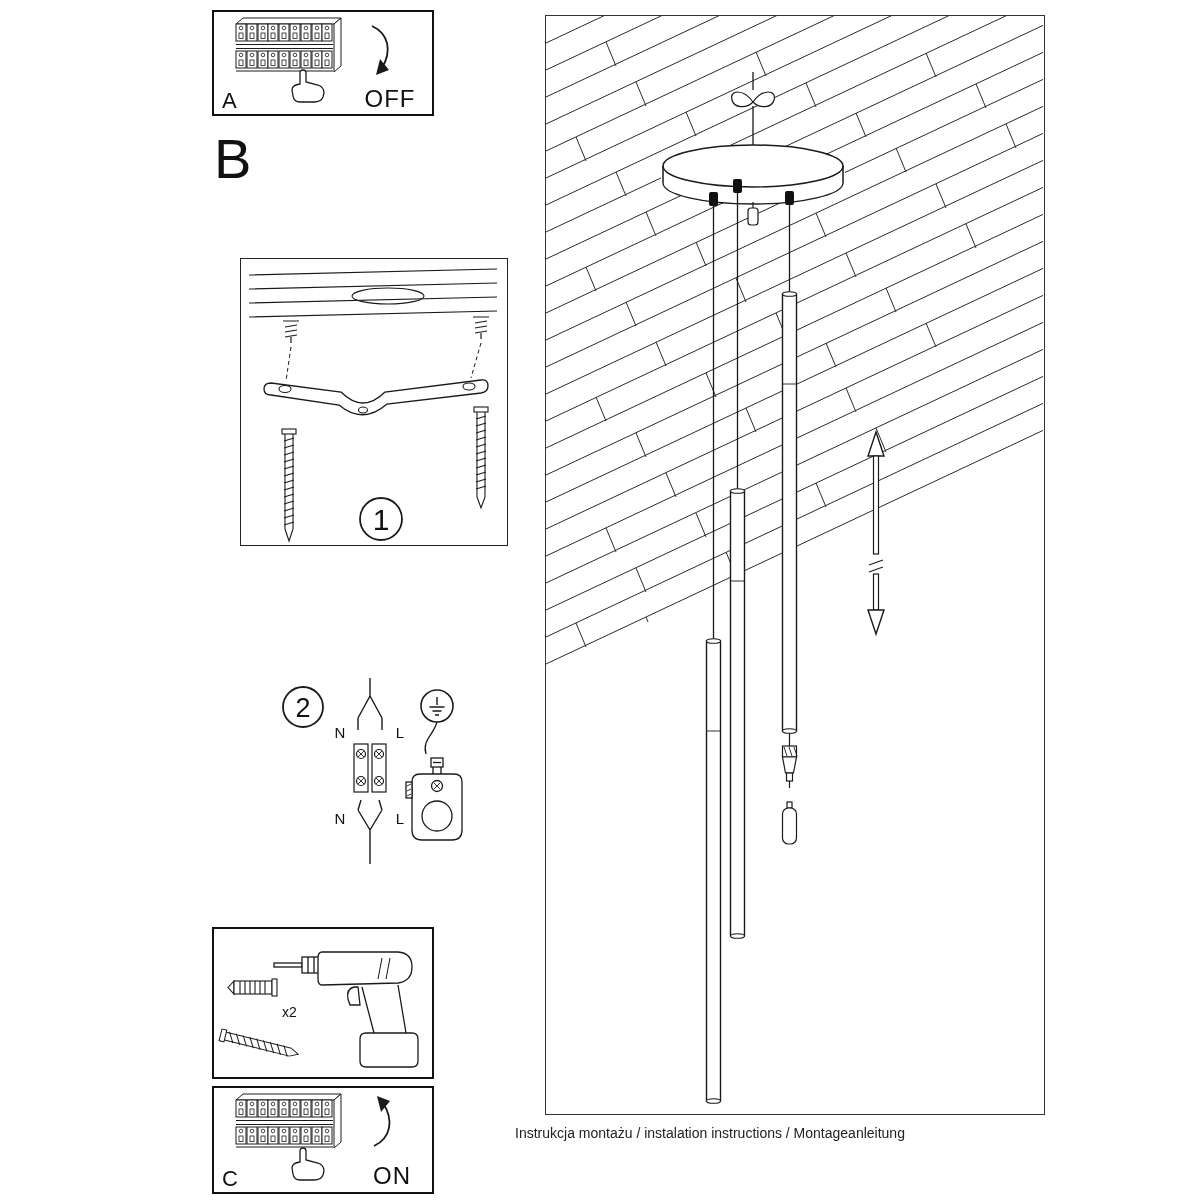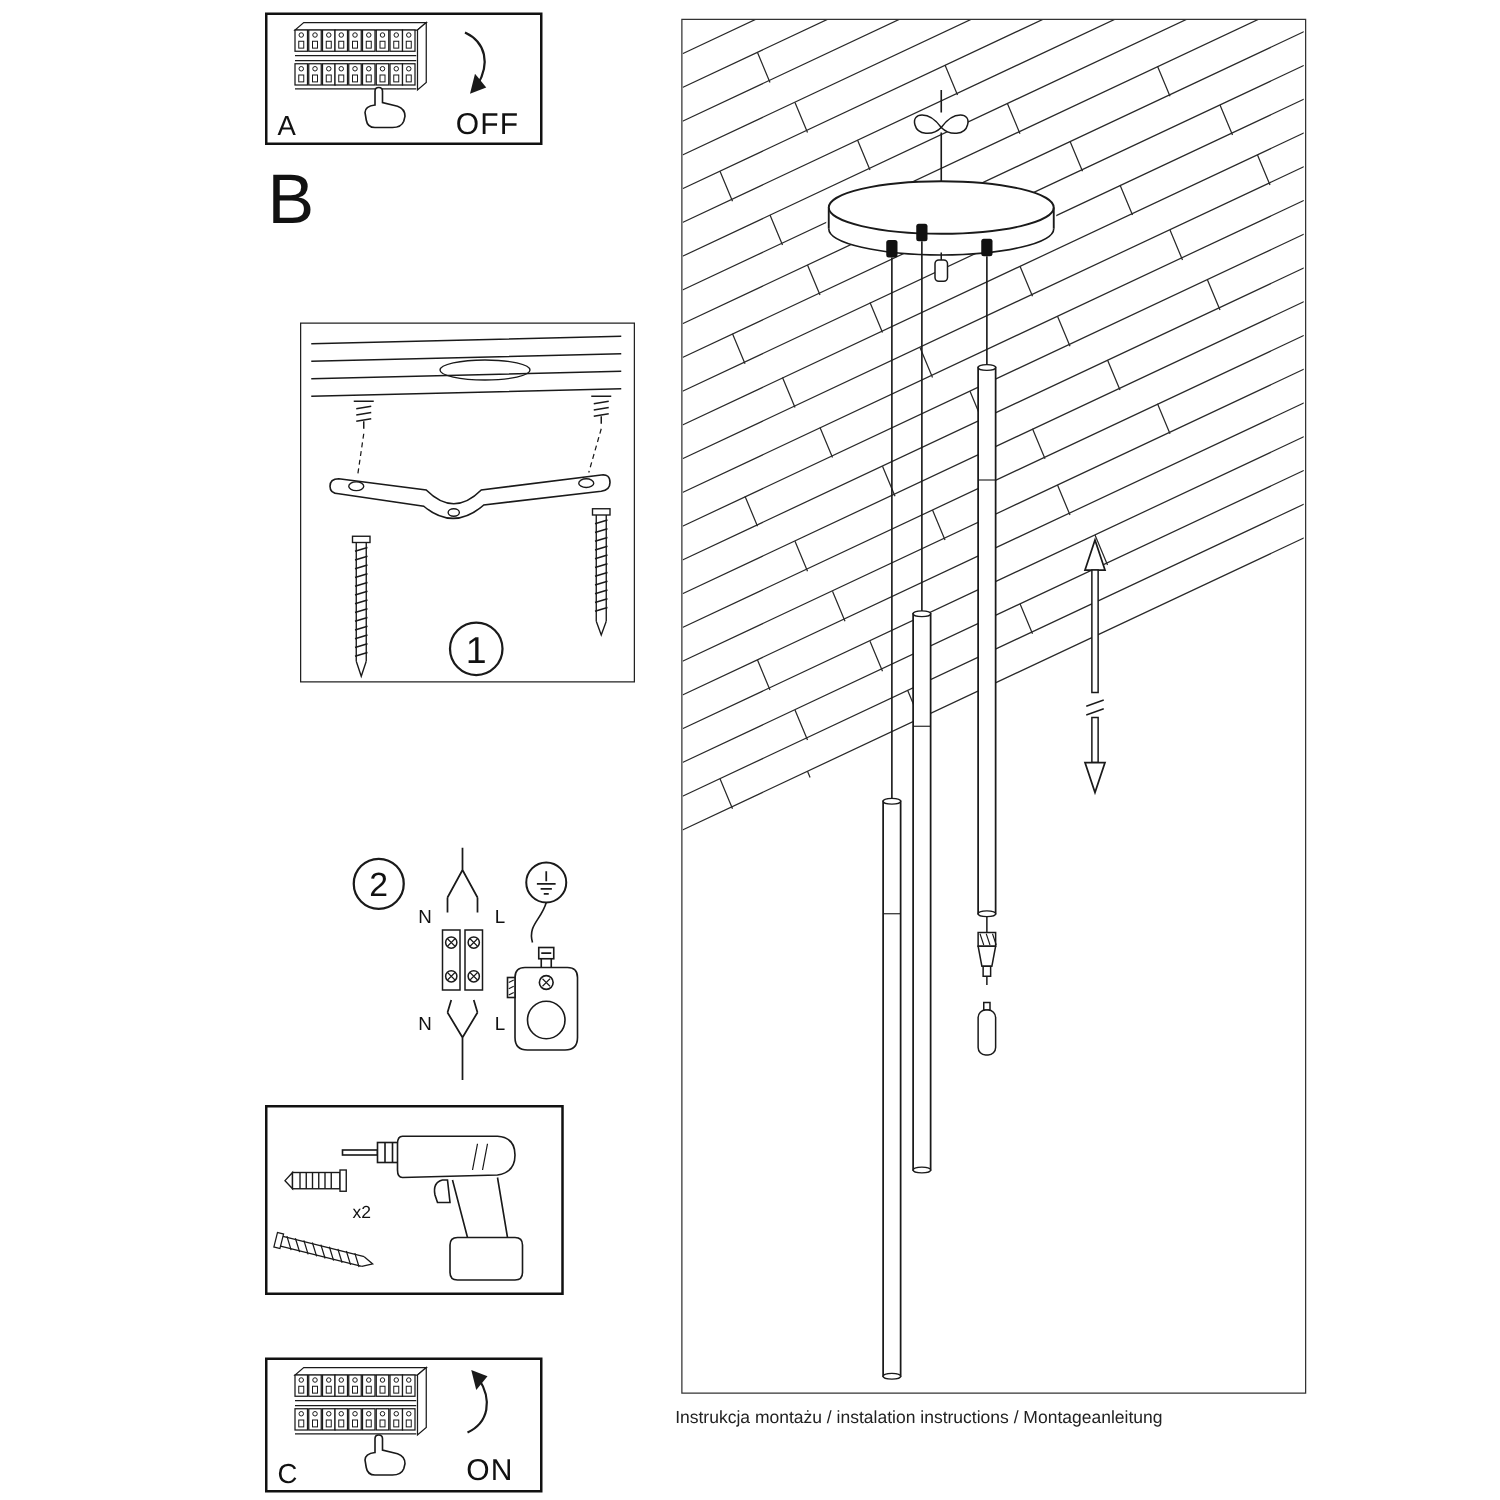--- a/index.html
+++ b/index.html
@@ -5,21 +5,21 @@
   html,body{margin:0;padding:0;background:#fff;}
   .page{position:relative;width:1200px;height:1200px;background:#fff;
         font-family:"Liberation Sans",sans-serif;color:#1a1a1a;outline:1px solid #ccc;overflow:hidden;}
   .abs{position:absolute;}
   .box{border:2px solid #111;background:#fff;box-sizing:border-box;}
   .thinbox{border:1.5px solid #222;background:#fff;box-sizing:border-box;}
   .mainbox{border:1.2px solid #333;background:#fff;box-sizing:border-box;}
   svg{display:block;}
   svg text{font-family:"Liberation Sans",sans-serif;fill:#111;}
   .big-letter{font-size:56px;font-weight:400;color:#111;}
-  .footer{font-size:14px;line-height:22px;text-align:right;color:#222;}
+  .footer{font-size:14px;line-height:22px;text-align:center;color:#222;}
   .lbl-step{font-size:22px;}
   .lbl-action{font-size:24px;letter-spacing:1px;}
   .lbl-num1{font-size:30px;}
   .lbl-num2{font-size:27px;}
   .lbl-wire{font-size:15px;}
   .lbl-qty{font-size:14px;}
 </style>
 </head>
 <body>
 
@@ -152,21 +152,21 @@
         <path d="M150,96 h34 q8,0 8,8 v48 q0,10 -10,10 h-30 q-10,0 -10,-10 v-48 q0,-8 8,-8 z"></path>
         <rect x="136" y="104" width="6" height="16"></rect>
         <path d="M137,108 L141,106 M137,113 L141,111 M137,118 L141,116" stroke-width="0.9"></path>
         <circle cx="167" cy="108" r="5.5"></circle>
         <path d="M164,105 L170,111 M170,105 L164,111" stroke-width="0.9"></path>
         <circle cx="167" cy="138" r="15"></circle>
       </g>
     </svg>
   </div>
 
-  <div class="abs box" style="left:212px;top:884px;width:239px;height:152px;">
+  <div class="abs box" style="left:212px;top:927px;width:222px;height:152px;">
     <svg width="218" height="148" viewBox="0 0 218 148">
       <g stroke="#1a1a1a" stroke-width="1.1" fill="#fff">
         <path d="M20,52 L14,58.5 L20,65 Z"></path>
         <rect x="20" y="52" width="38" height="13"></rect>
         <path d="M26,52 L26,65 M31,52 L31,65 M36,52 L36,65 M41,52 L41,65 M46,52 L46,65 M51,52 L51,65"></path>
         <rect x="58" y="50" width="5" height="17"></rect>
       </g>
       <text class="lbl-qty" x="68" y="88">x2</text>
       <g transform="translate(8,100) rotate(14)" stroke="#1a1a1a" stroke-width="1" fill="none">
         <rect x="0" y="0" width="5" height="12"></rect>

